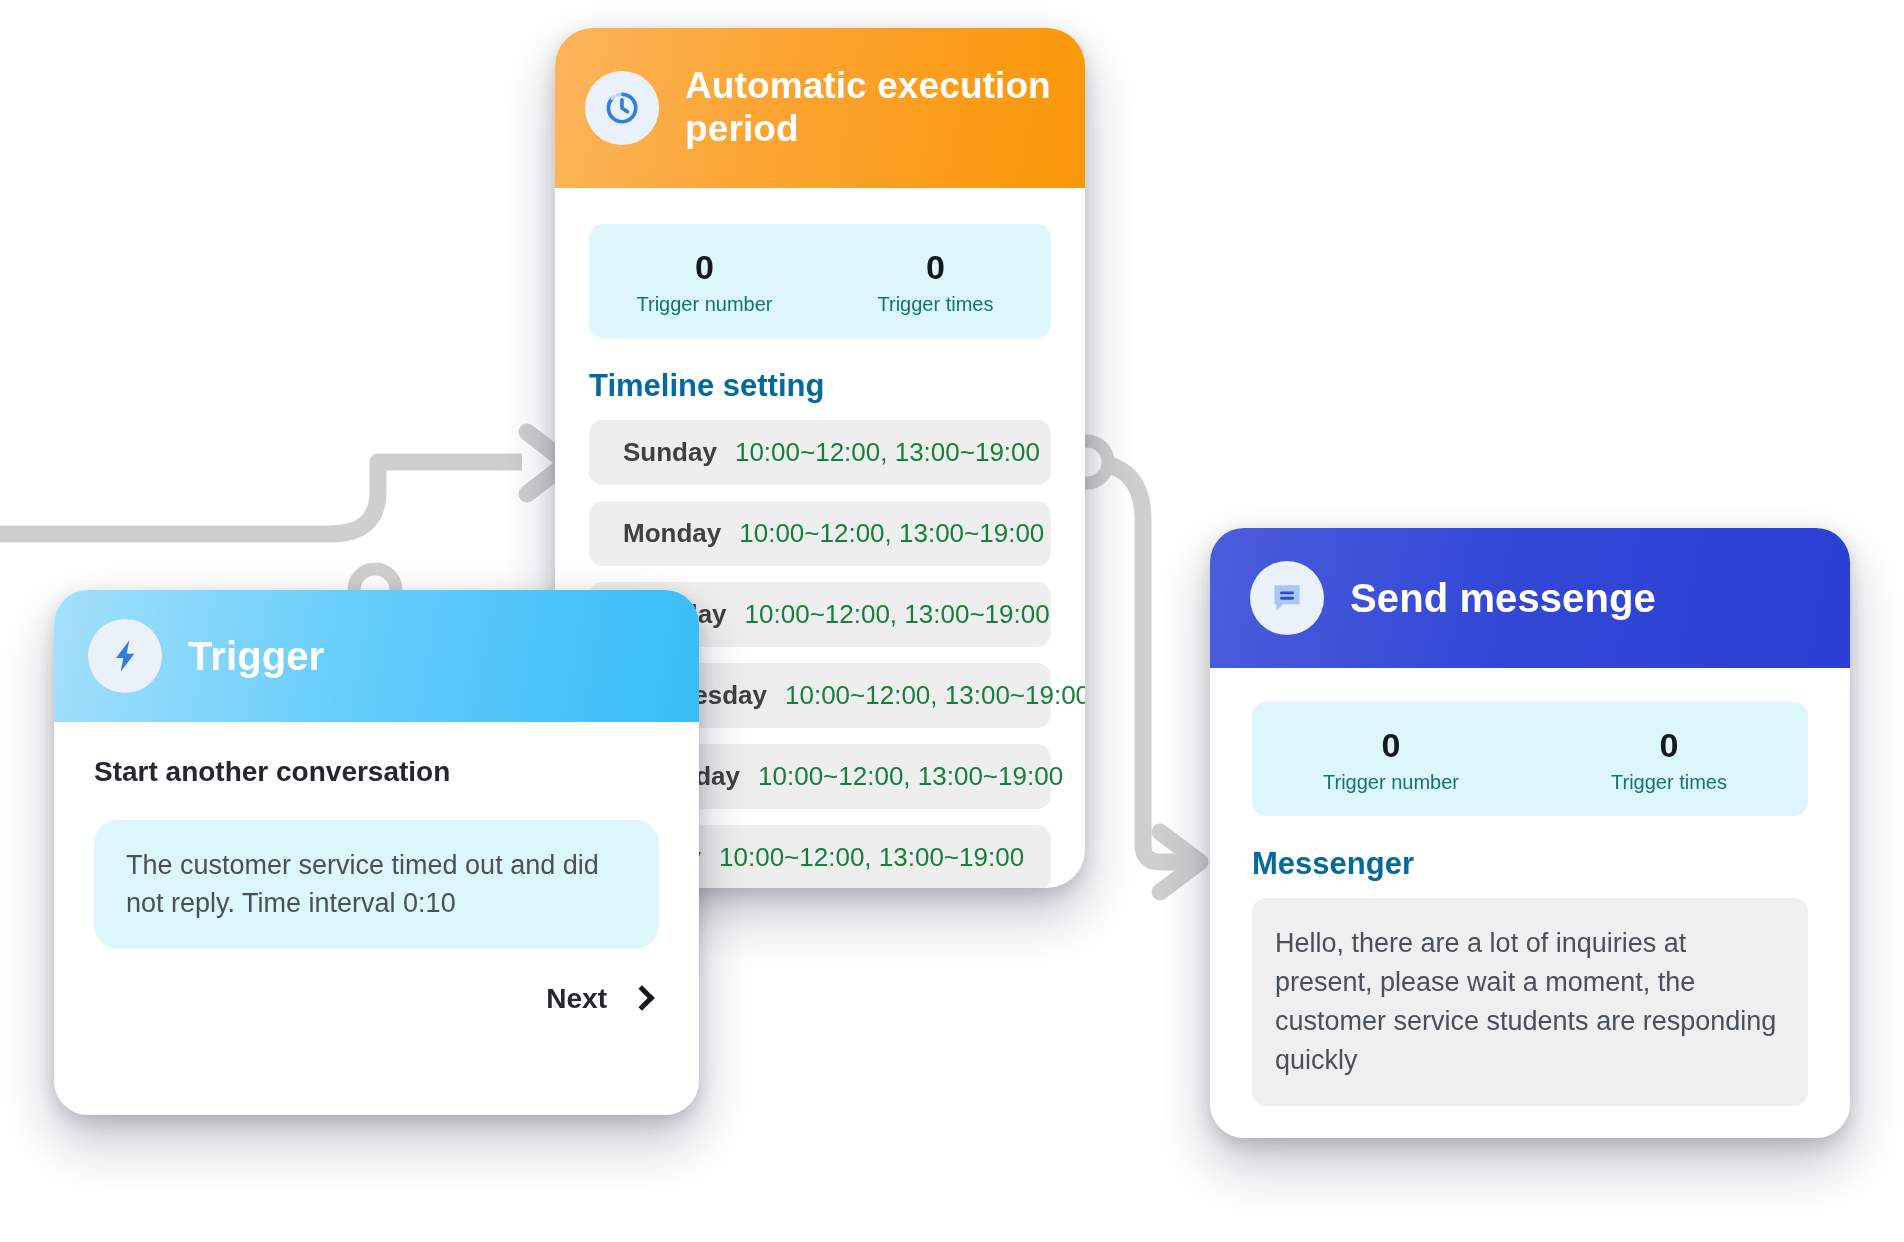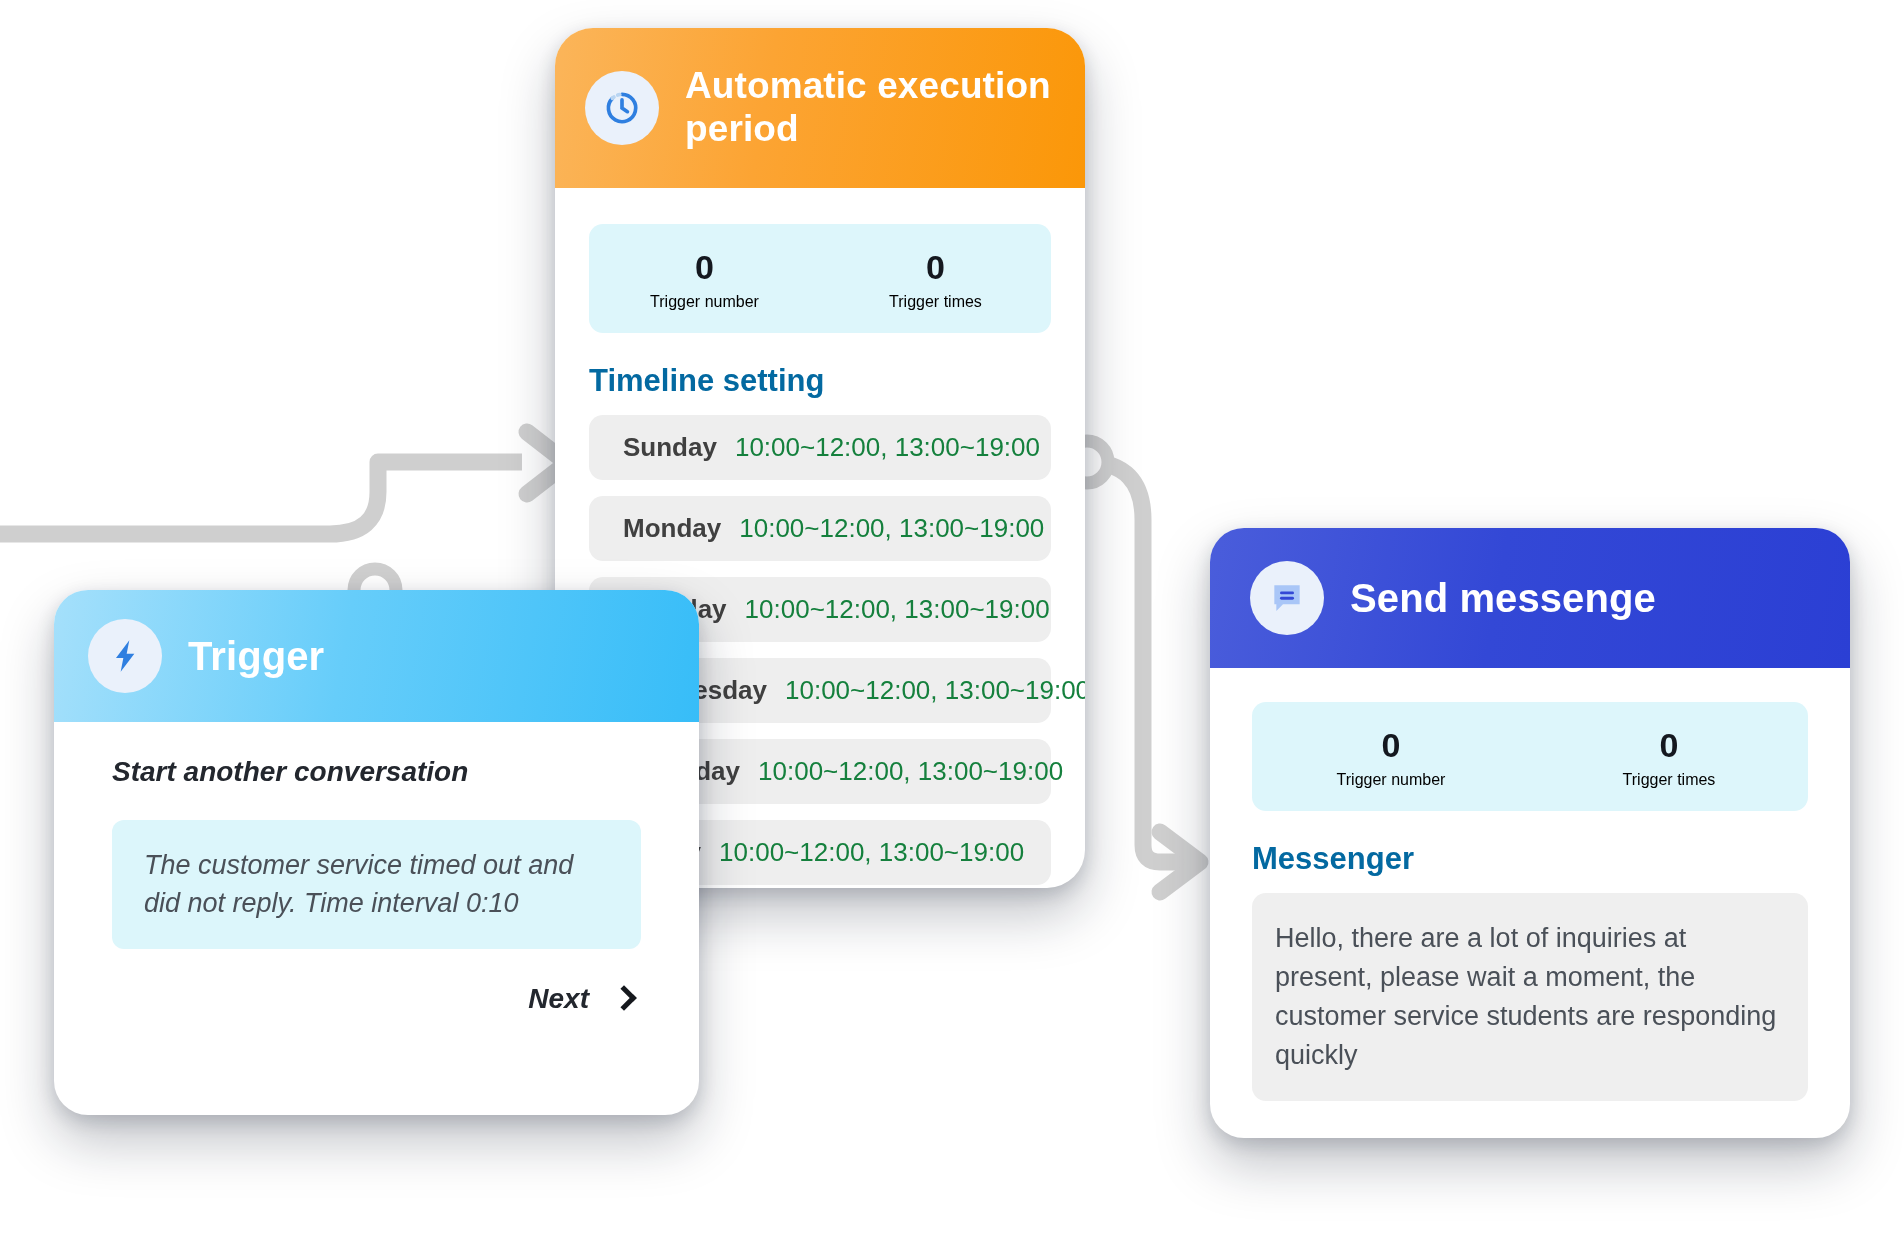--- a/index.html
+++ b/index.html
@@ -80,22 +80,22 @@
     flex: 1;
     text-align: center;
   }
   .stat-value {
     font-size: 34px;
     font-weight: bold;
     color: #14181f;
     line-height: 1.15;
   }
   .stat-label {
-    font-size: 16px;
-    color: #000000;
+    font-size: 20px;
+    color: #0f766e;
     margin-top: 6px;
   }
 
   .section-title {
     font-size: 31px;
     font-weight: bold;
     color: #0369a1;
     margin: 30px 0 16px;
   }
 
@@ -144,30 +144,30 @@
     top: 590px;
     width: 645px;
     height: 525px;
     z-index: 20;
   }
   #card-trigger .card-head {
     background: linear-gradient(100deg, #a5e0fb 0%, #66cdfa 45%, #37bdf8 100%);
     height: 132px;
   }
   #card-trigger .head-title { font-size: 40px; }
-  #card-trigger .card-body { padding: 34px 58px; font-style: italic; }
+  #card-trigger .card-body { padding: 34px 40px; }
   .trig-heading {
     font-size: 28px;
     font-weight: bold;
     color: #23272e;
     margin-bottom: 32px;
   }
   .msg-cyan {
     background: #dcf6fb;
-    border-radius: 12px;
+    border-radius: 24px;
     padding: 26px 32px;
     font-size: 27px;
     line-height: 1.42;
     color: #4a5058;
   }
 
   
   #card-send {
     left: 1210px;
     top: 528px;

